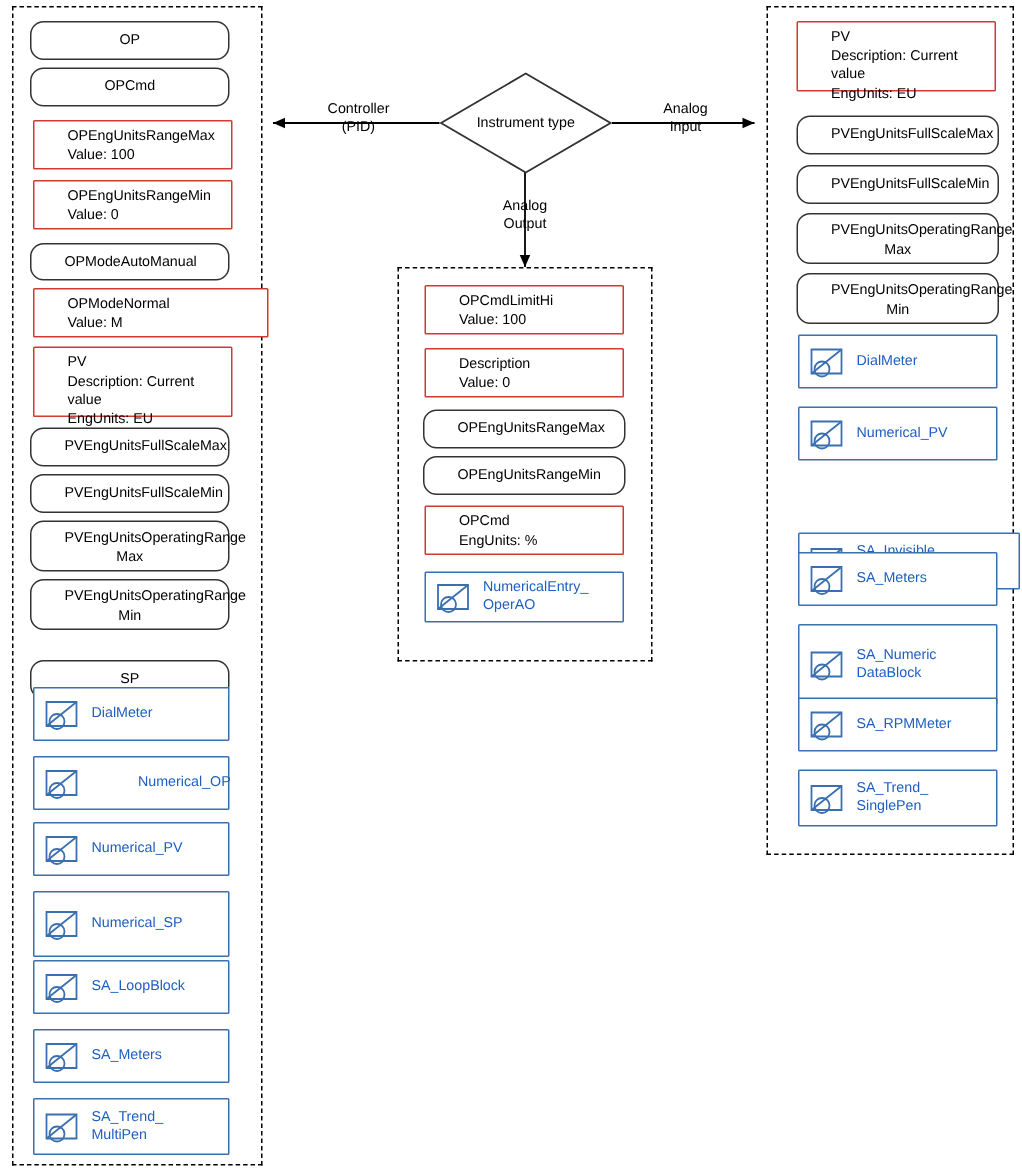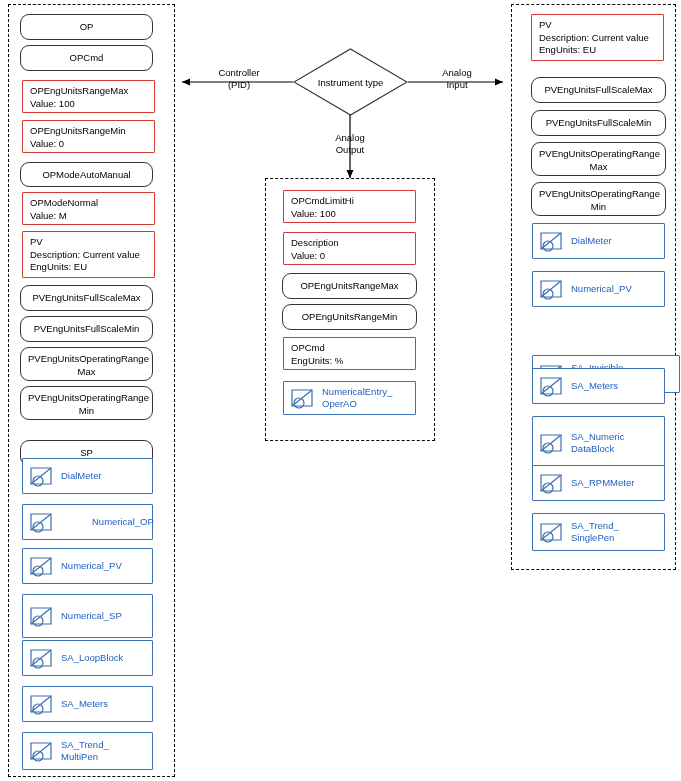--- a/index.html
+++ b/index.html
@@ -25,21 +25,21 @@
     box-sizing: border-box;
   }
   .node {
     position: absolute;
     box-sizing: border-box;
     border: 1px solid #444;
     border-radius: 9px;
     background: #ffffff;
     font-size: 9.5px;
     color: #000000;
-    padding: 4px 7px;
+    padding: 4px 22px;
     line-height: 12.5px;
   }
   .node.center {
     text-align: center;
   }
   .node.red {
     border-color: #d03a30;
     border-radius: 1px;
     text-align: left;
   }
@@ -165,21 +165,21 @@
 
   <div class="node red" style="left:22px; top:120px; width:133px; height:33px;">
     <span class="title-line">OPEngUnitsRangeMin</span>
     <span class="title-line">Value: 0</span>
   </div>
 
   <div class="node center plain" style="left:20px; top:162px; width:133px; height:25px; padding-top:6px;">
     <span class="title-line">OPModeAutoManual</span>
   </div>
 
-  <div class="node red" style="left:22px; top:192px; width:133px; height:33px;">
+  <div class="node red" style="left:22px; top:192px; width:157px; height:33px;">
     <span class="title-line">OPModeNormal</span>
     <span class="title-line">Value: M</span>
   </div>
 
   <div class="node red" style="left:22px; top:231px; width:133px; height:47px;">
     <span class="title-line">PV</span>
     <span class="title-line">Description: Current value</span>
     <span class="title-line">EngUnits: EU</span>
   </div>
 

